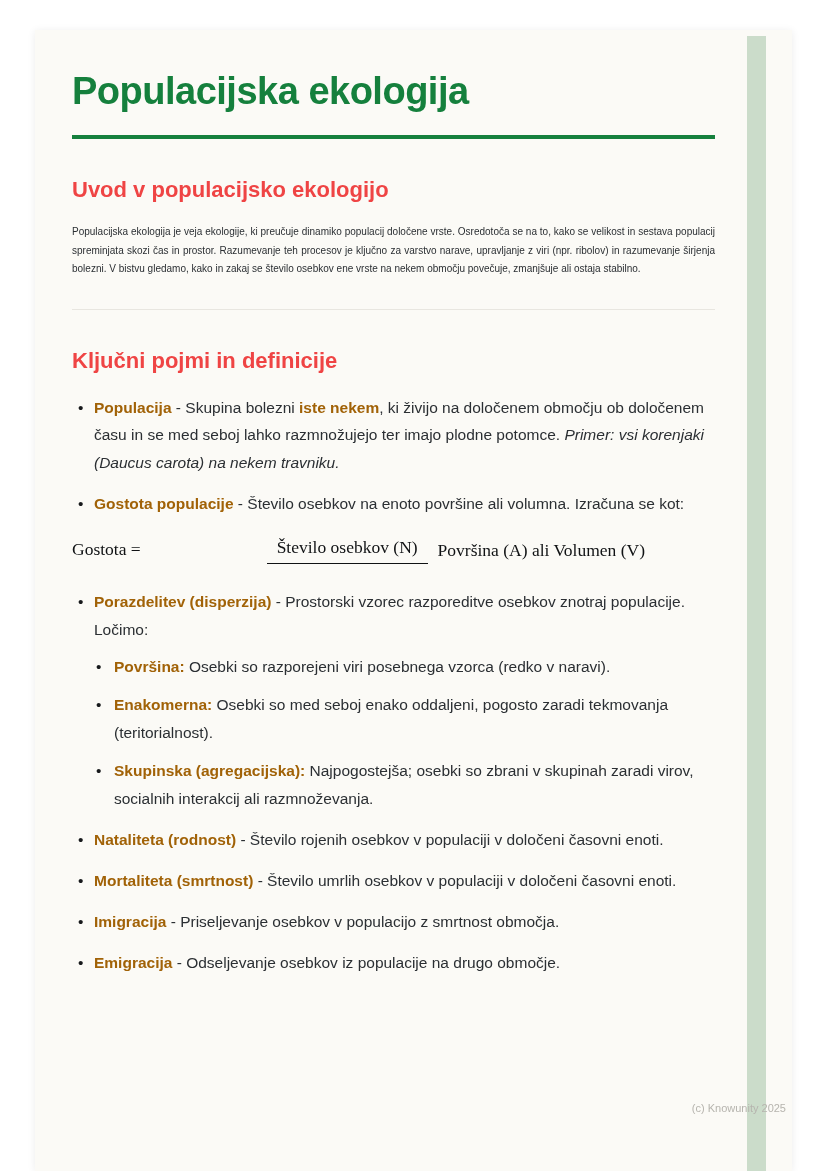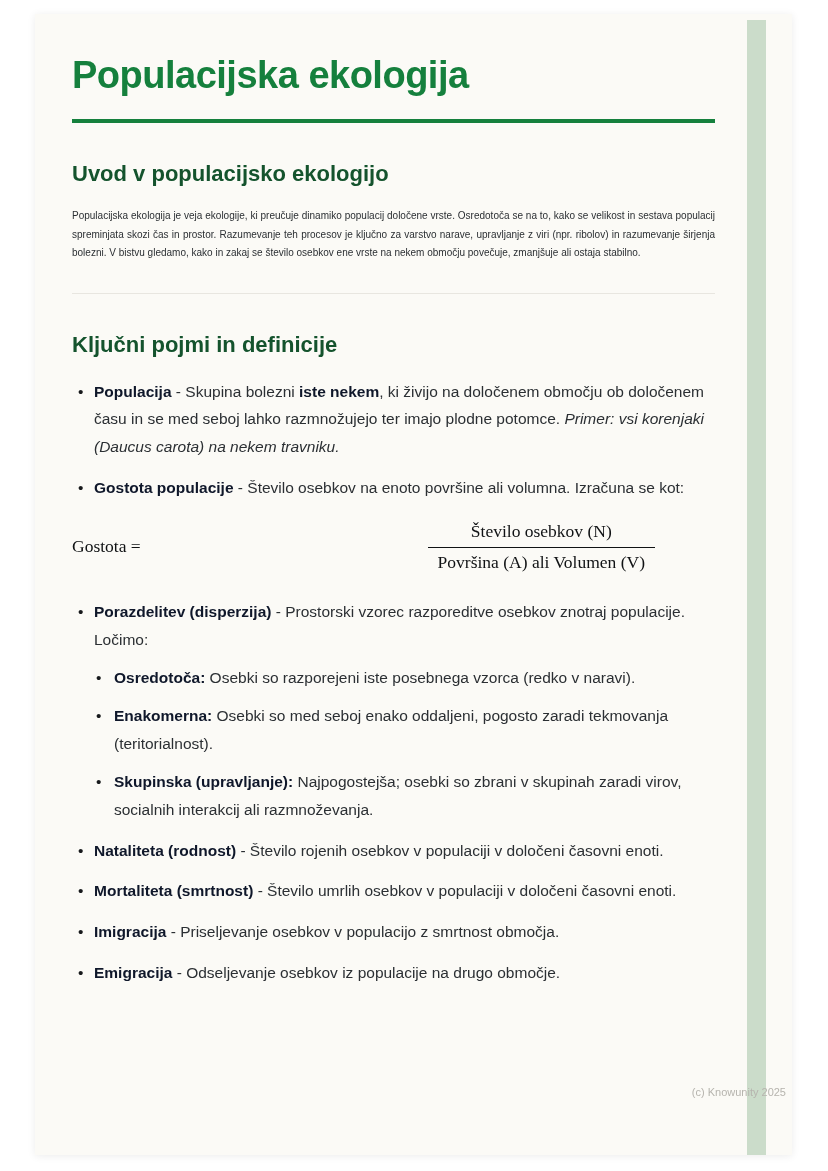--- a/index.html
+++ b/index.html
@@ -5,21 +5,21 @@
   * { margin: 0; padding: 0; box-sizing: border-box; }
   html, body { width: 828px; height: 1171px; }
   body {
     background: #ffffff;
     font-family: "Liberation Sans", sans-serif;
     position: relative;
     overflow: hidden;
   }
   .page {
     position: absolute;
-    left: 35px; top: 14px;
+    left: 35px; top: 30px;
     width: 757px; height: 1141px;
     background: #fbfaf6;
     box-shadow: 0 1px 8px rgba(0,0,0,.08);
   }
   .stripe {
     position: absolute;
     top: 6px; right: 26px;
     width: 19px; height: 1135px;
     background: #cbdcca;
     z-index: 1;
@@ -37,21 +37,21 @@
     margin-bottom: 22px;
   }
   .title-rule {
     border: none;
     border-top: 4px solid #15803d;
     height: 0;
   }
   h2.section-heading {
     font-size: 22px;
     font-weight: 700;
-    color: #14532d;
+    color: #ef4444;
     margin: 38px 0 20px 0;
   }
   .body-text {
     font-size: 10px;
     line-height: 1.85;
     color: #2b2f33;
     text-align: justify;
   }
   .divider {
     border: none;
@@ -66,21 +66,21 @@
     font-size: 15.5px;
     line-height: 1.8;
     color: #2b2f33;
   }
   ul.bullets > li::before {
     content: "\2022";
     position: absolute;
     left: 6px;
     color: #17191c;
   }
-  .b { font-weight: 700; color: #0f172a; }
+  .b { font-weight: 700; color: #a16207; }
   .i { font-style: italic; }
   ul.sub { list-style: none; margin-top: 10px; }
   ul.sub > li {
     position: relative;
     padding-left: 20px;
     margin-bottom: 10px;
   }
   ul.sub > li::before {
     content: "\2022";
     position: absolute;
@@ -91,21 +91,21 @@
     display: flex;
     align-items: center;
     justify-content: space-between;
     gap: 1px;
     font-family: "Liberation Serif", serif;
     font-size: 17.5px;
     color: #101214;
     margin: 18px 60px 24px -22px;
     line-height: 1.35;
   }
-  .frac { display: inline-flex; flex-direction: column; text-align: center; }
+  .frac { display: inline-flex; text-align: center; }
   .frac .num { padding: 0 10px 3px 10px; border-bottom: 1.4px solid #101214; }
   .frac .den { padding: 3px 10px 0 10px; }
   .watermark {
     position: absolute;
     top: 1072px;
     right: 6px;
     font-size: 11px;
     color: #b6b4ae;
     z-index: 3;
   }
@@ -141,27 +141,27 @@
             <span class="num">Število osebkov (N)</span>
             <span class="den">Površina (A) ali Volumen (V)</span>
           </span>
         </div>
       </li>
 
       <li>
         <span class="b">Porazdelitev (disperzija)</span><span> - Prostorski vzorec razporeditve osebkov znotraj populacije. Ločimo:</span>
         <ul class="sub">
           <li>
-            <span class="b">Osredotoča:</span><span> Osebki so razporejeni iste posebnega vzorca (redko v naravi).</span>
+            <span class="b">Površina:</span><span> Osebki so razporejeni viri posebnega vzorca (redko v naravi).</span>
           </li>
           <li>
             <span class="b">Enakomerna:</span><span> Osebki so med seboj enako oddaljeni, pogosto zaradi tekmovanja (teritorialnost).</span>
           </li>
           <li>
-            <span class="b">Skupinska (upravljanje):</span><span> Najpogostejša; osebki so zbrani v skupinah zaradi virov, socialnih interakcij ali razmnoževanja.</span>
+            <span class="b">Skupinska (agregacijska):</span><span> Najpogostejša; osebki so zbrani v skupinah zaradi virov, socialnih interakcij ali razmnoževanja.</span>
           </li>
         </ul>
       </li>
 
       <li>
         <span class="b">Nataliteta (rodnost)</span><span> - Število rojenih osebkov v populaciji v določeni časovni enoti.</span>
       </li>
 
       <li>
         <span class="b">Mortaliteta (smrtnost)</span><span> - Število umrlih osebkov v populaciji v določeni časovni enoti.</span>

